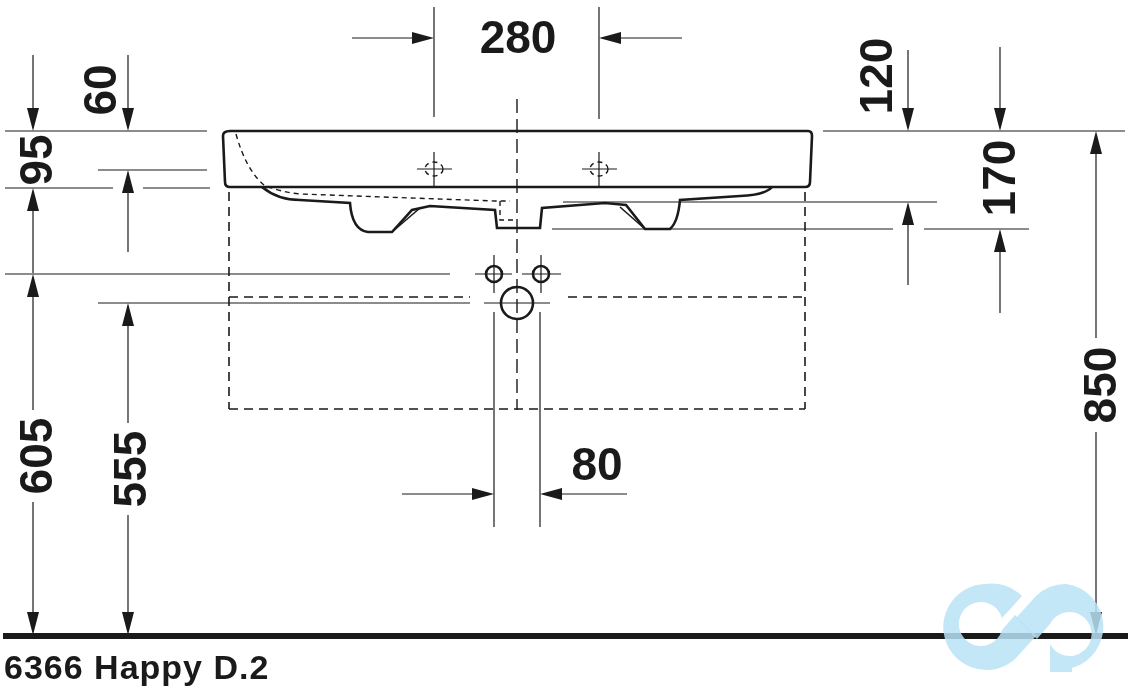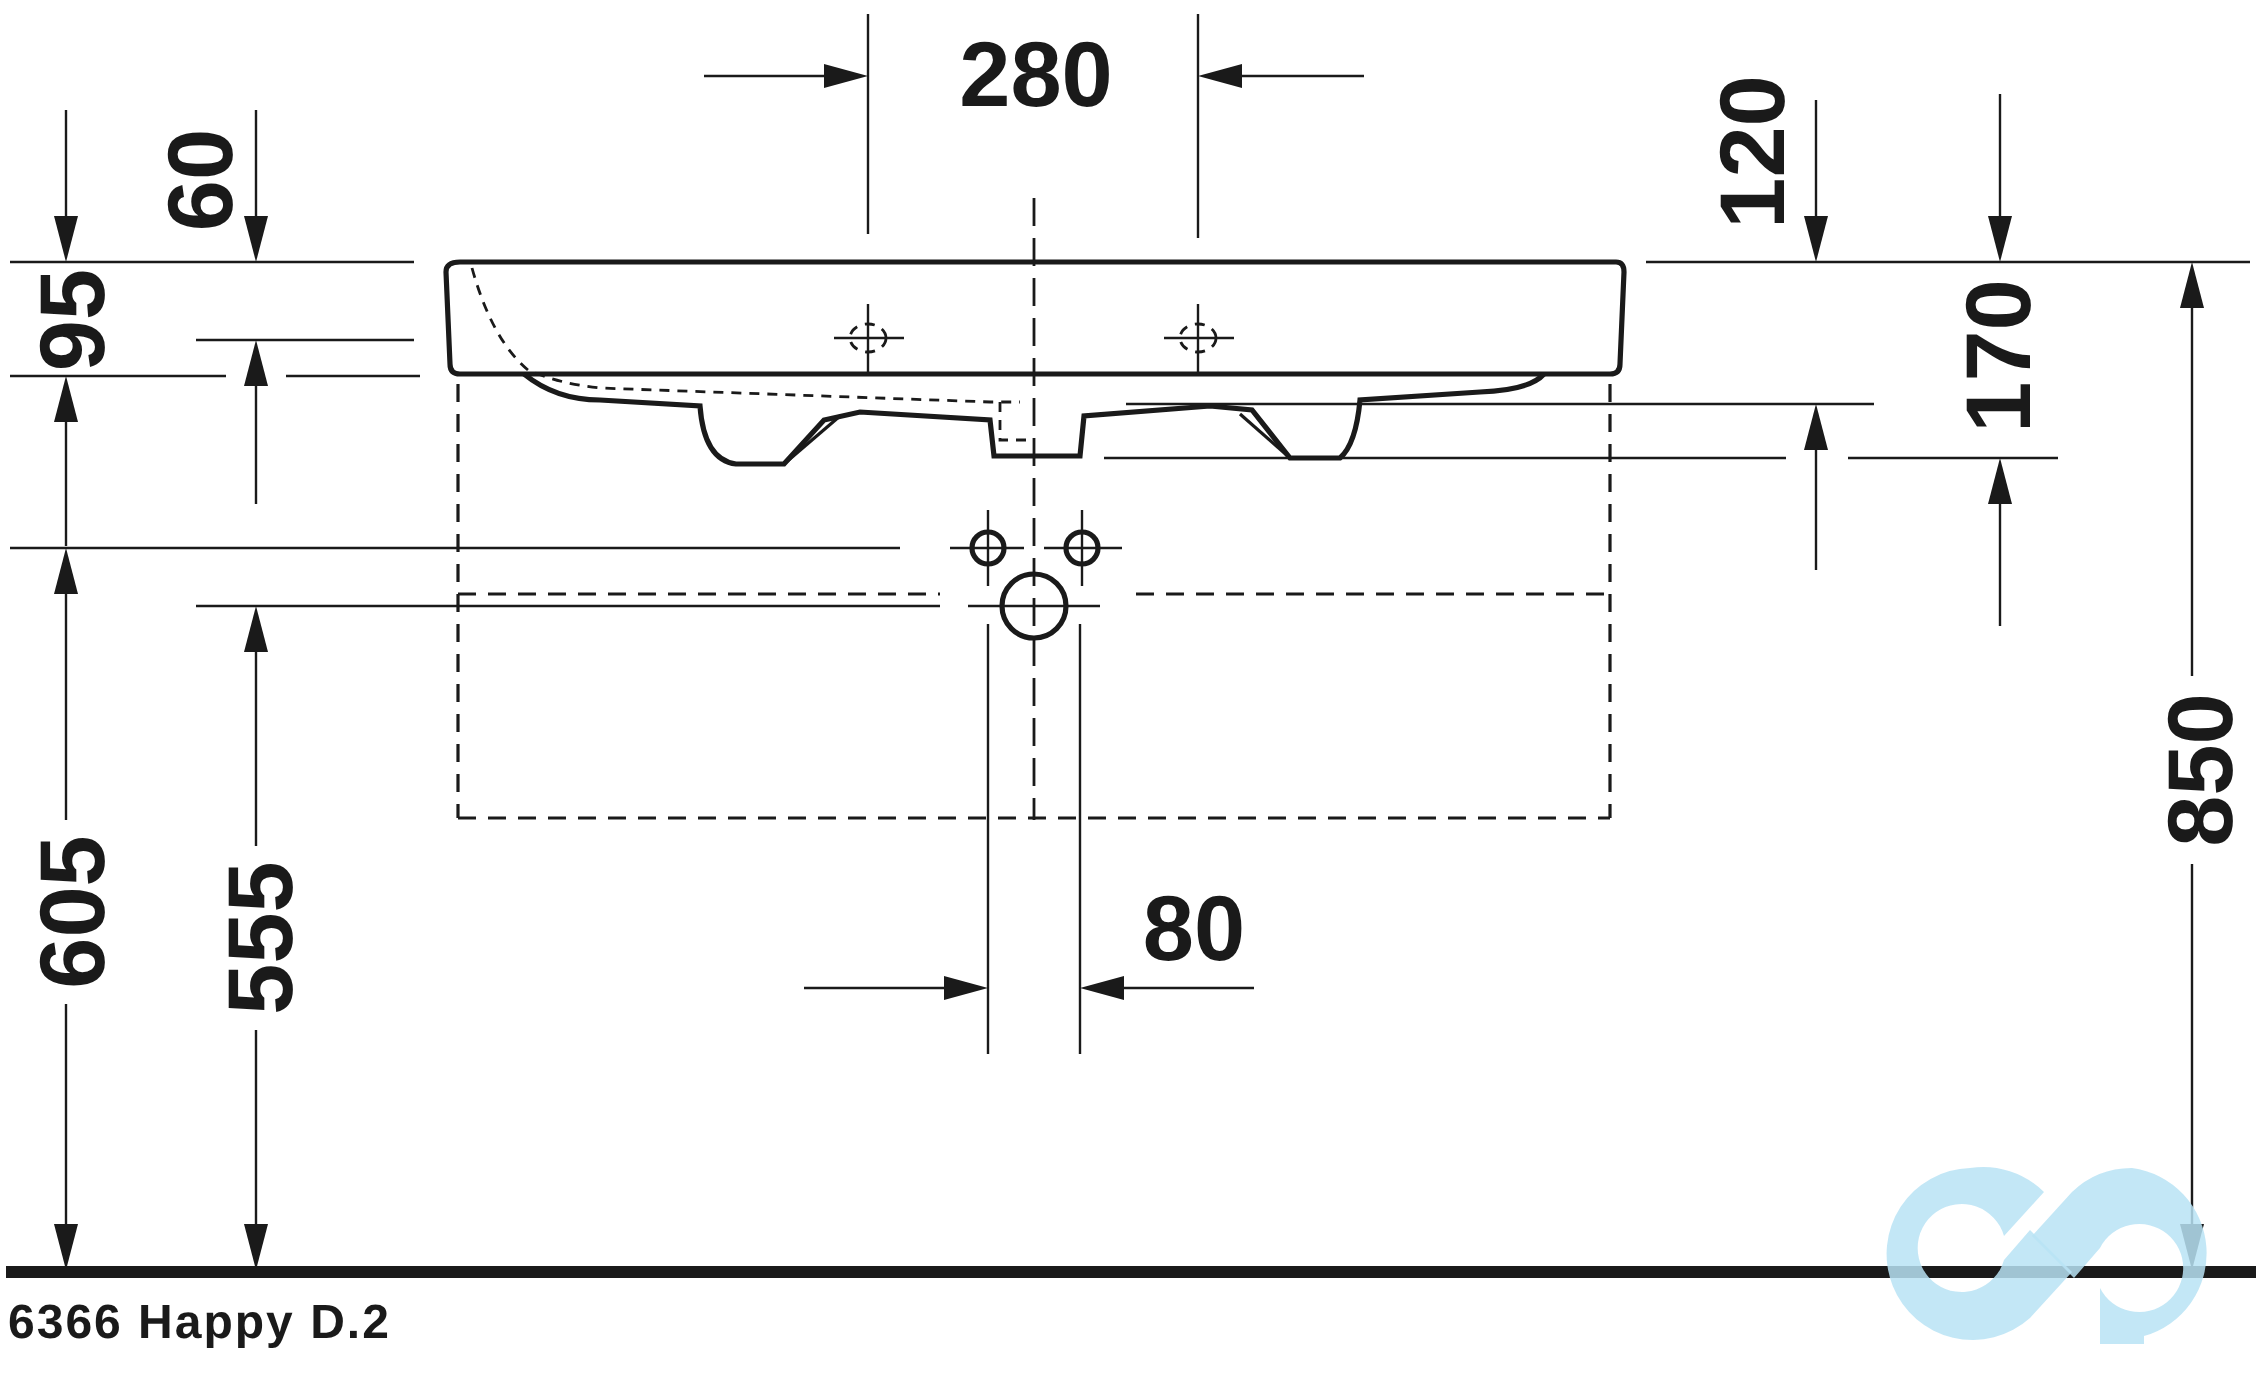--- a/index.html
+++ b/index.html
@@ -10,21 +10,21 @@
     .thick { stroke: #1a1a1a; stroke-width: 2.6; fill: none; }
     .dash { stroke: #1a1a1a; stroke-width: 1.6; fill: none; stroke-dasharray: 9 6; }
     .dashfine { stroke: #1a1a1a; stroke-width: 1.4; fill: none; stroke-dasharray: 5 4; }
     .center { stroke: #1a1a1a; stroke-width: 1.4; fill: none; stroke-dasharray: 14 6; }
     .arrow { fill: #1a1a1a; stroke: none; }
     .floor { fill: #1a1a1a; }
     .dim { font-family: "Liberation Sans", sans-serif; font-weight: bold; font-size: 46px; fill: #1a1a1a; }
     #title {
       position: absolute; left: 4px; top: 648px;
       font-family: "Liberation Sans", sans-serif; font-weight: bold;
-      font-size: 24px; color: #1a1a1a; letter-spacing: 1px;
+      font-size: 34px; color: #1a1a1a; letter-spacing: 1px;
     }
     #watermark { position: absolute; left: 940px; top: 582px; width: 172px; height: 90px; }
   </style>
 </head>
 <body>
 
 <svg id="drawing" viewBox="0 0 1134 692" xmlns="http://www.w3.org/2000/svg">
 
   <g>
 

